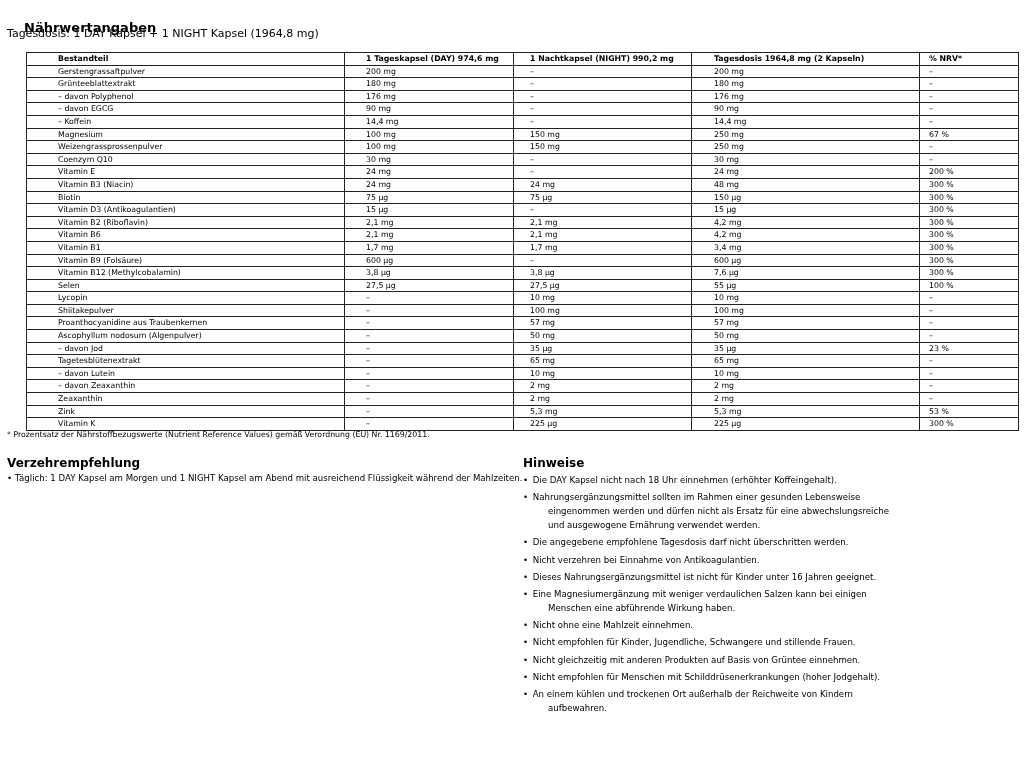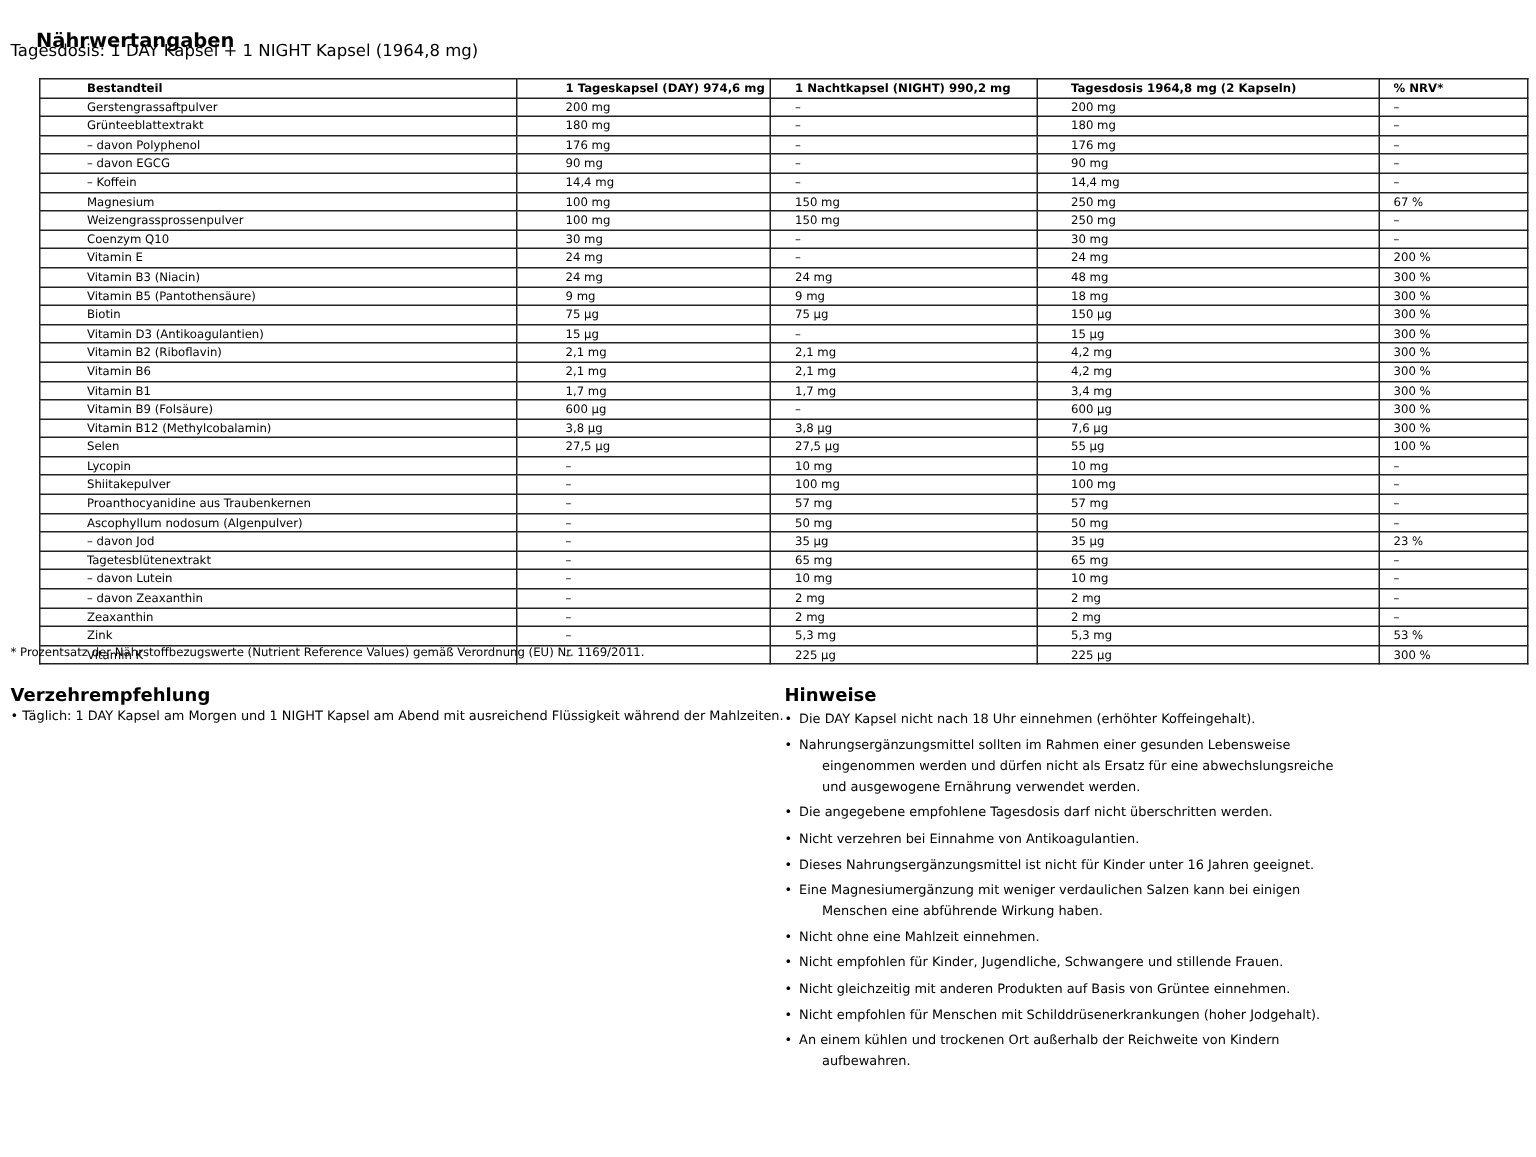--- a/index.html
+++ b/index.html
@@ -6,21 +6,21 @@
   body { width: 1024px; height: 771px; position: relative; overflow: hidden;
          font-family: "DejaVu Sans", sans-serif; color: #000; }
   .title { position: absolute; left: 7px; top: 3px; font-size: 13px; font-weight: bold; margin: 17px; }
   .subtitle { position: absolute; left: 7px; top: 27px; font-size: 11px; margin: 0; }
   table.nut { position: absolute; left: 26px; top: 52px; width: 992px; border-collapse: collapse;
               font-size: 7.8px; table-layout: fixed; }
   table.nut th, table.nut td { border: 1.2px solid #222; height: 11.6px; padding: 0 0 0 4px;
               text-align: left; white-space: nowrap; overflow: hidden; line-height: 11.6px; }
   table.nut th { font-weight: bold; }
   table.nut td.c0, table.nut th.c0 { padding-left: 31px; }
-  table.nut td.c1, table.nut th.c1 { padding-left: 32px; }
+  table.nut td.c1, table.nut th.c1 { padding-left: 21px; }
   table.nut td.c2, table.nut th.c2 { padding-left: 16px; }
   table.nut td.c3, table.nut th.c3 { padding-left: 22px; }
   table.nut td.c4, table.nut th.c4 { padding-left: 9px; }
   .footnote { position: absolute; left: 7px; top: 430px; font-size: 7.8px; white-space: nowrap; }
   .h2 { position: absolute; font-size: 12px; font-weight: bold; margin: 0; }
   .usage-h { left: 7px; top: 456px; }
   .usage-t { position: absolute; left: 7px; top: 473px; font-size: 8.6px; white-space: nowrap; }
   .notes-h { left: 523px; top: 456px; }
   ul.notes { position: absolute; left: 523px; top: 473px; margin: 0; padding: 0; list-style: none;
              width: 380px; font-size: 8.6px; line-height: 14px; }
@@ -115,27 +115,20 @@
         <td class="c4">200 %</td>
       </tr>
       <tr>
         <td class="c0">Vitamin B3 (Niacin)</td>
         <td class="c1">24 mg</td>
         <td class="c2">24 mg</td>
         <td class="c3">48 mg</td>
         <td class="c4">300 %</td>
       </tr>
       <tr>
-        <td class="c0">Vitamin B5 (Pantothensäure)</td>
-        <td class="c1">9 mg</td>
-        <td class="c2">9 mg</td>
-        <td class="c3">18 mg</td>
-        <td class="c4">300 %</td>
-      </tr>
-      <tr>
         <td class="c0">Biotin</td>
         <td class="c1">75 µg</td>
         <td class="c2">75 µg</td>
         <td class="c3">150 µg</td>
         <td class="c4">300 %</td>
       </tr>
       <tr>
         <td class="c0">Vitamin D3 (Antikoagulantien)</td>
         <td class="c1">15 µg</td>
         <td class="c2">–</td>

